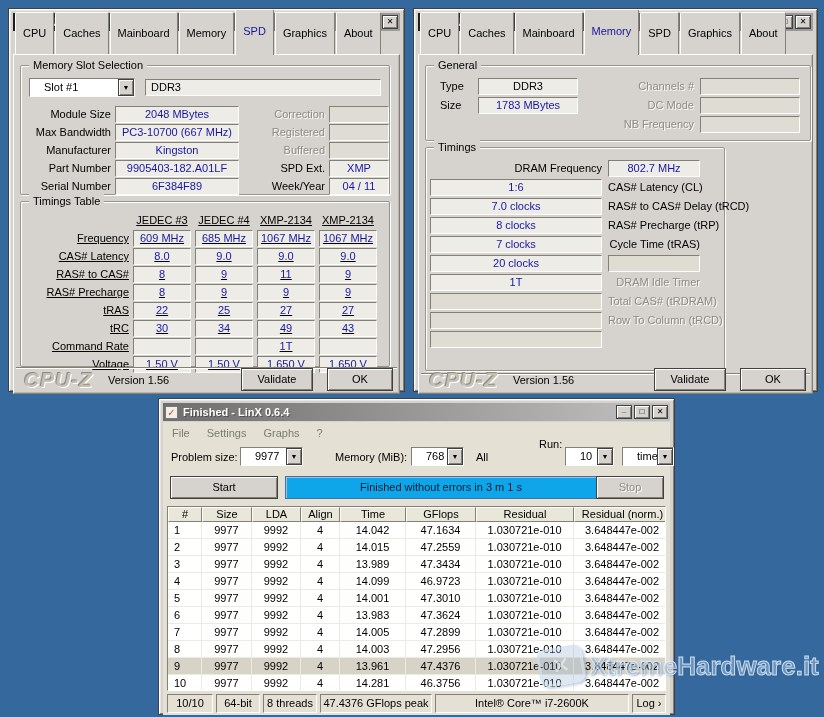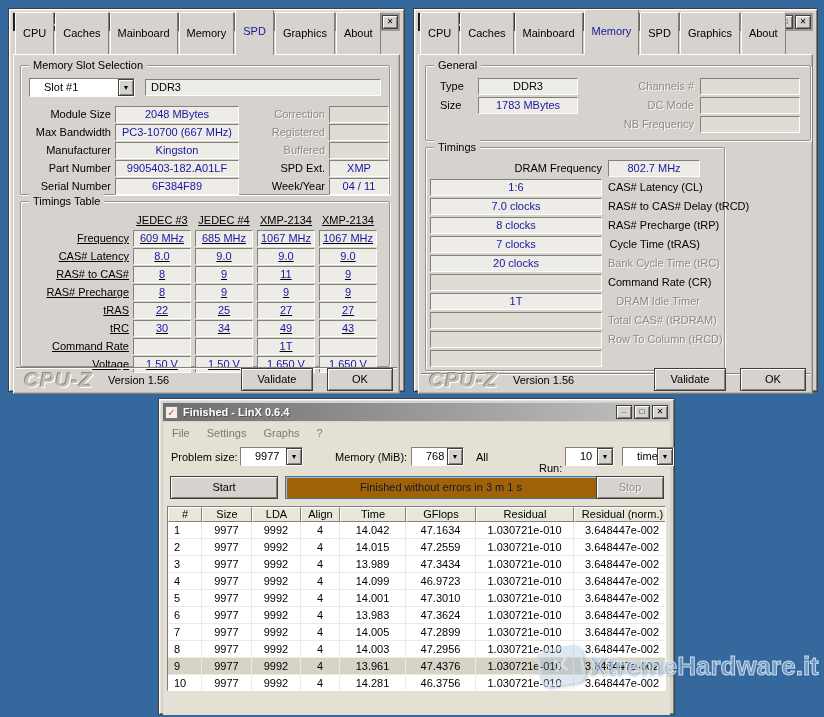--- a/index.html
+++ b/index.html
@@ -97,21 +97,21 @@
   .spdtgrid{position:absolute;left:6px;top:10px;display:grid;grid-template-columns:102px 58px 58px 58px 58px;column-gap:4px;row-gap:1px;text-decoration:underline;}
   .spdtgrid .hdr{font-size:11px;text-align:center;height:17px;line-height:17px;}
   .memtgrid{position:absolute;left:4px;top:12px;display:grid;grid-template-columns:172px 92px;column-gap:6px;row-gap:2px;}
   .gengrid{position:absolute;left:8px;top:12px;right:10px;display:grid;grid-template-columns:38px 100px 1fr 100px;column-gap:6px;row-gap:2px;}
   
   .lclient{position:relative;height:293px;margin:0 1px;background:#E4E1D4;}
   .menubar{position:absolute;top:1px;left:0;right:0;height:19px;display:flex;gap:17px;padding-left:9px;align-items:center;}
   .menuitem{font-size:11px;color:#7C7B6E;cursor:default;}
   .ctl-label{position:absolute;font-size:11px;line-height:20px;height:20px;white-space:nowrap;}
   .progress{
-    position:absolute;box-sizing:border-box;background:#a16207;
+    position:absolute;box-sizing:border-box;background:#0ea5e9;
     border:1px solid #44719F;box-shadow:inset 1px 1px 0 #9FC0E4;
     font-size:11px;color:#0B1B33;text-align:center;line-height:21px;
   }
   .ltablewrap{
     position:absolute;left:4px;right:4px;top:84px;bottom:24px;background:#fff;box-sizing:border-box;
     border:1px solid #848078;border-bottom-color:#FDFDFB;border-right-color:#FDFDFB;overflow:hidden;
   }
   .lhead,.lrow{display:grid;grid-template-columns:34px 50px 49px 39px 66px 70px 98px 97px 1fr;}
   .lth{
     background:#E9E6DA;box-sizing:border-box;height:15px;line-height:13px;
@@ -304,23 +304,21 @@
           <div class="fld">802.7 MHz</div>
           <div class="fld">1:6</div>
           <div class="lbl">CAS# Latency (CL)</div>
           <div class="fld">7.0 clocks</div>
           <div class="lbl">RAS# to CAS# Delay (tRCD)</div>
           <div class="fld">8 clocks</div>
           <div class="lbl">RAS# Precharge (tRP)</div>
           <div class="fld">7 clocks</div>
           <div class="lbl">Cycle Time (tRAS)</div>
           <div class="fld">20 clocks</div>
-          <div class="lbl dis">Bank Cycle Time (tRC)</div>
-          <div class="fld dis"></div>
-          <div class="lbl">Command Rate (CR)</div>
+          <div class="fld dis"></div>
           <div class="fld">1T</div>
           <div class="lbl dis">DRAM Idle Timer</div>
           <div class="fld dis"></div>
           <div class="lbl dis">Total CAS# (tRDRAM)</div>
           <div class="fld dis"></div>
           <div class="lbl dis">Row To Column (tRCD)</div>
           <div class="fld dis"></div>
         </div>
     </div>
     <div class="divider" style="top:318px;"></div>
@@ -353,21 +351,21 @@
     <div class="combo" style="position:absolute;left:77px;top:25px;width:63px;">
       <span class="cval">9977</span>
       <span class="carrow">▼</span>
     </div>
     <div class="ctl-label" style="left:172px;top:25px;">Memory (MiB):</div>
     <div class="combo" style="position:absolute;left:248px;top:25px;width:53px;">
       <span class="cval">768</span>
       <span class="carrow">▼</span>
     </div>
     <div class="ctl-label" style="left:313px;top:25px;">All</div>
-    <div class="ctl-label" style="left:376px;top:36px;">Run:</div>
+    <div class="ctl-label" style="left:376px;top:12px;">Run:</div>
     <div class="combo" style="position:absolute;left:402px;top:25px;width:49px;">
       <span class="cval">10</span>
       <span class="carrow">▼</span>
     </div>
     <div class="combo" style="position:absolute;left:459px;top:25px;width:52px;">
       <span class="cval">times</span>
       <span class="carrow">▼</span>
     </div>
 
     <div class="btn" style="left:7px;top:54px;width:108px;">Start</div>
@@ -482,19 +480,27 @@
             <div class="ltd">9992</div>
             <div class="ltd">4</div>
             <div class="ltd">14.281</div>
             <div class="ltd">46.3756</div>
             <div class="ltd">1.030721e-010</div>
             <div class="ltd">3.648447e-002</div>
           </div>
         </div>
     </div>
 
+    <div class="statusbar">
+      <span class="seg" style="width:46px;">10/10</span>
+      <span class="seg" style="width:44px;">64-bit</span>
+      <span class="seg" style="width:54px;">8 threads</span>
+      <span class="seg" style="width:112px;">47.4376 GFlops peak</span>
+      <span class="seg" style="flex:1;">Intel® Core™ i7-2600K</span>
+      <span class="seg" style="width:34px;">Log ›</span>
+    </div>
   </div>
 </div>
 
 <div class="watermark">
   <div class="wm-logo">✕</div>
   <div class="wm-text">XtremeHardware.it</div>
 </div>
 
 </body></html>

